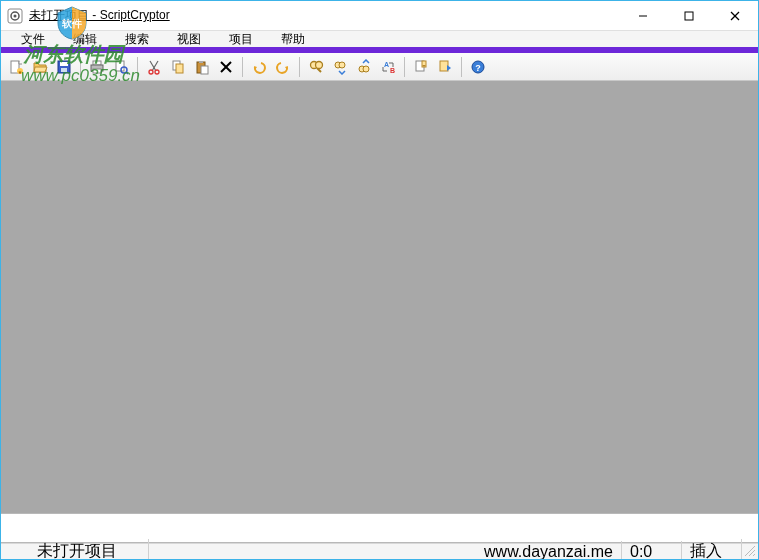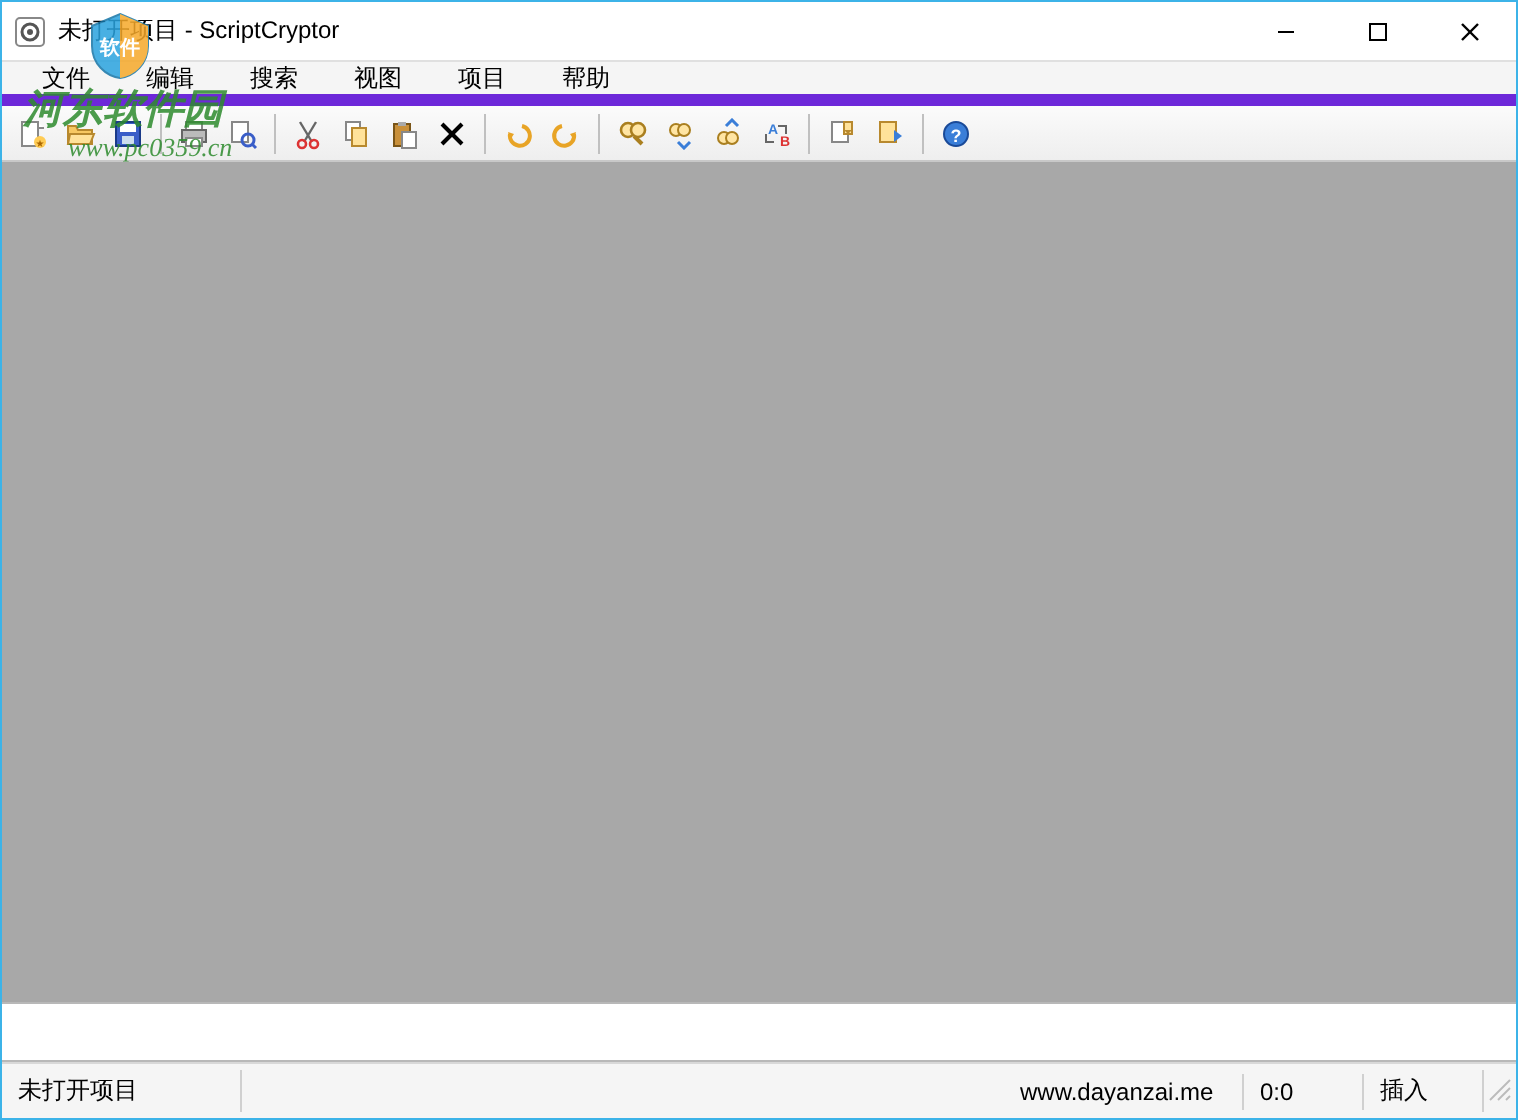--- a/index.html
+++ b/index.html
@@ -23,32 +23,32 @@
       pointer-events: none;
       opacity: 0.85;
     }
     .watermark .wm-logo {
       display: flex;
       align-items: center;
       flex-direction: column;
     }
     .watermark .wm-shield { width: 36px; height: 36px; }
     .watermark .wm-text { font-size: 20px; font-weight: bold; color: #2e8b2e; font-style: italic; margin-left: 4px; }
-    .watermark .wm-url { font-size: 13px; color: #2e8b2e; font-style: italic; margin-top: -2px; margin-left: 31px; font-family: Liberation Serif, serif; }
+    .watermark .wm-url { font-size: 17px; color: #2e8b2e; font-style: italic; margin-top: -2px; margin-left: 18px; }
     
     .titlebar {
       height: 30px;
       display: flex;
       align-items: center;
       background: #ffffff;
       border-bottom: 1px solid #e0e0e0;
       padding-left: 6px;
     }
     .titlebar .app-icon { width: 16px; height: 16px; margin-right: 6px; }
-    .titlebar .title-text { flex: 1; font-size: 12px; color: #000; }
+    .titlebar .title-text { flex: 1; font-size: 12px; color: #000; text-decoration: underline; }
     .win-controls { display: flex; height: 100%; }
     .win-btn {
       width: 46px;
       height: 30px;
       display: flex;
       align-items: center;
       justify-content: center;
       cursor: pointer;
       font-size: 13px;
     }
@@ -97,26 +97,27 @@
       flex: 1;
       background: #a8a8a8;
     }
     .bottom-panel {
       height: 30px;
       background: #ffffff;
       border-top: 1px solid #b8b8b8;
       border-bottom: 1px solid #b8b8b8;
     }
     .statusbar {
-      height: 28px;
+      height: 16px;
       display: flex;
       align-items: center;
       background: #f5f5f5;
       border-top: 1px solid #d8d8d8;
-      font-size: 12px;
+      font-size: 16px;
+      padding-left: 28px;
     }
     .status-cell {
       padding: 2px 8px;
       border-right: 1px solid #d0d0d0;
     }
     .status-spacer { flex: 1; }
   </style>
 </head>
 <body>
 

